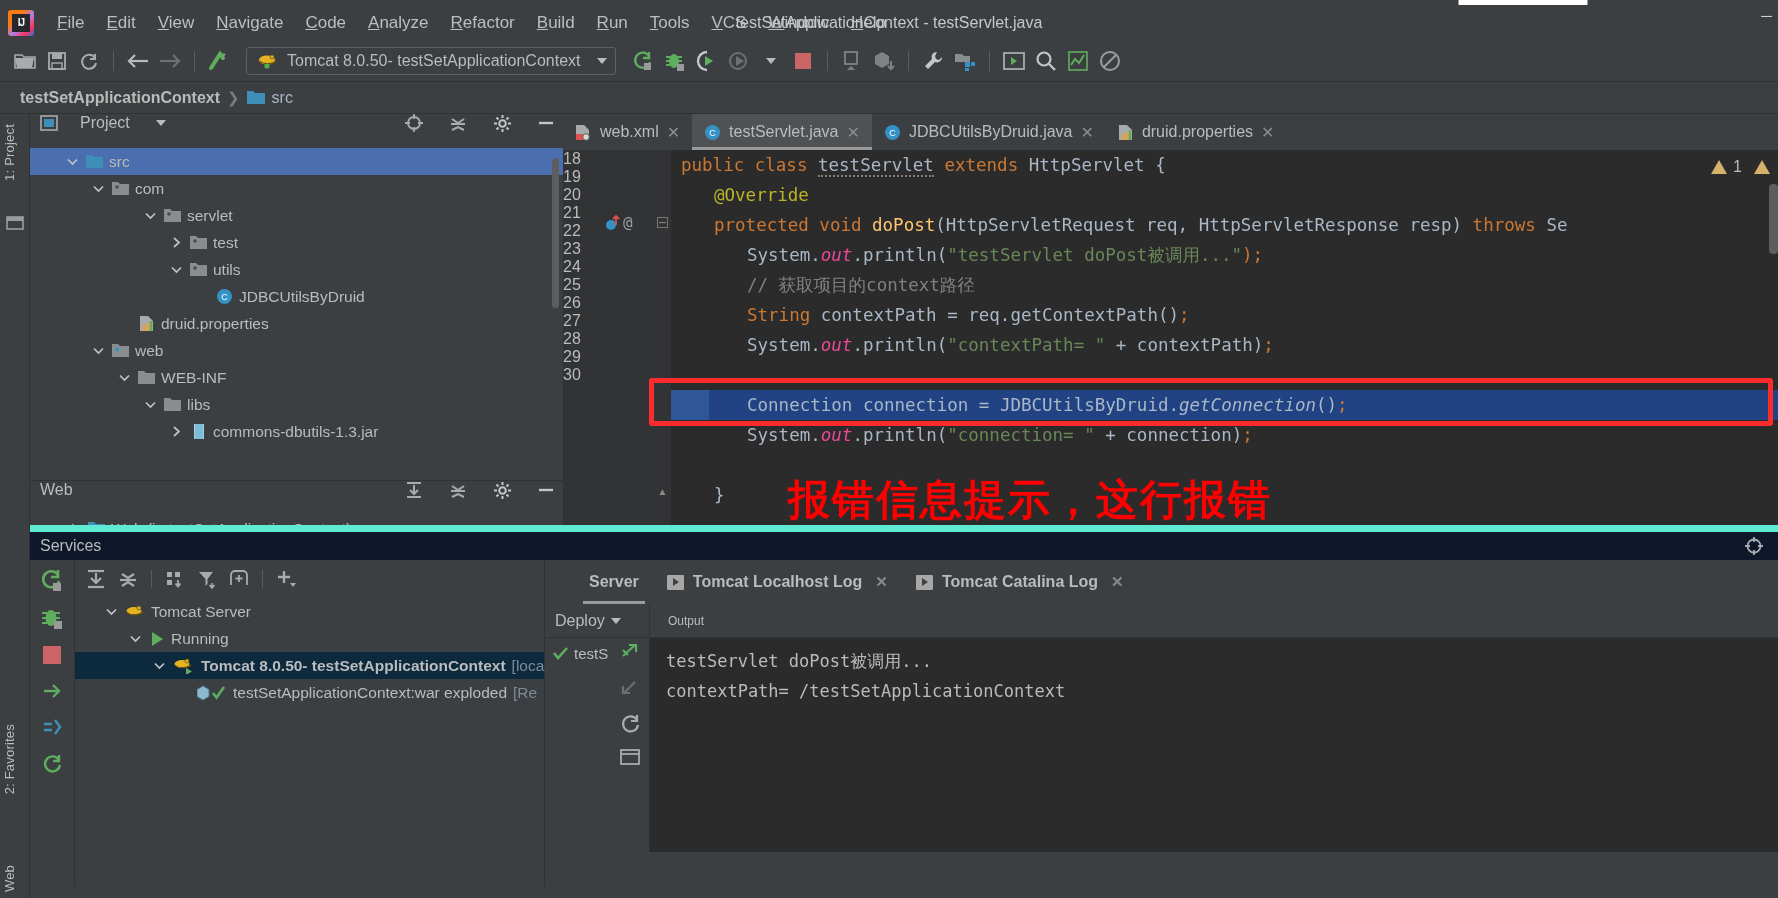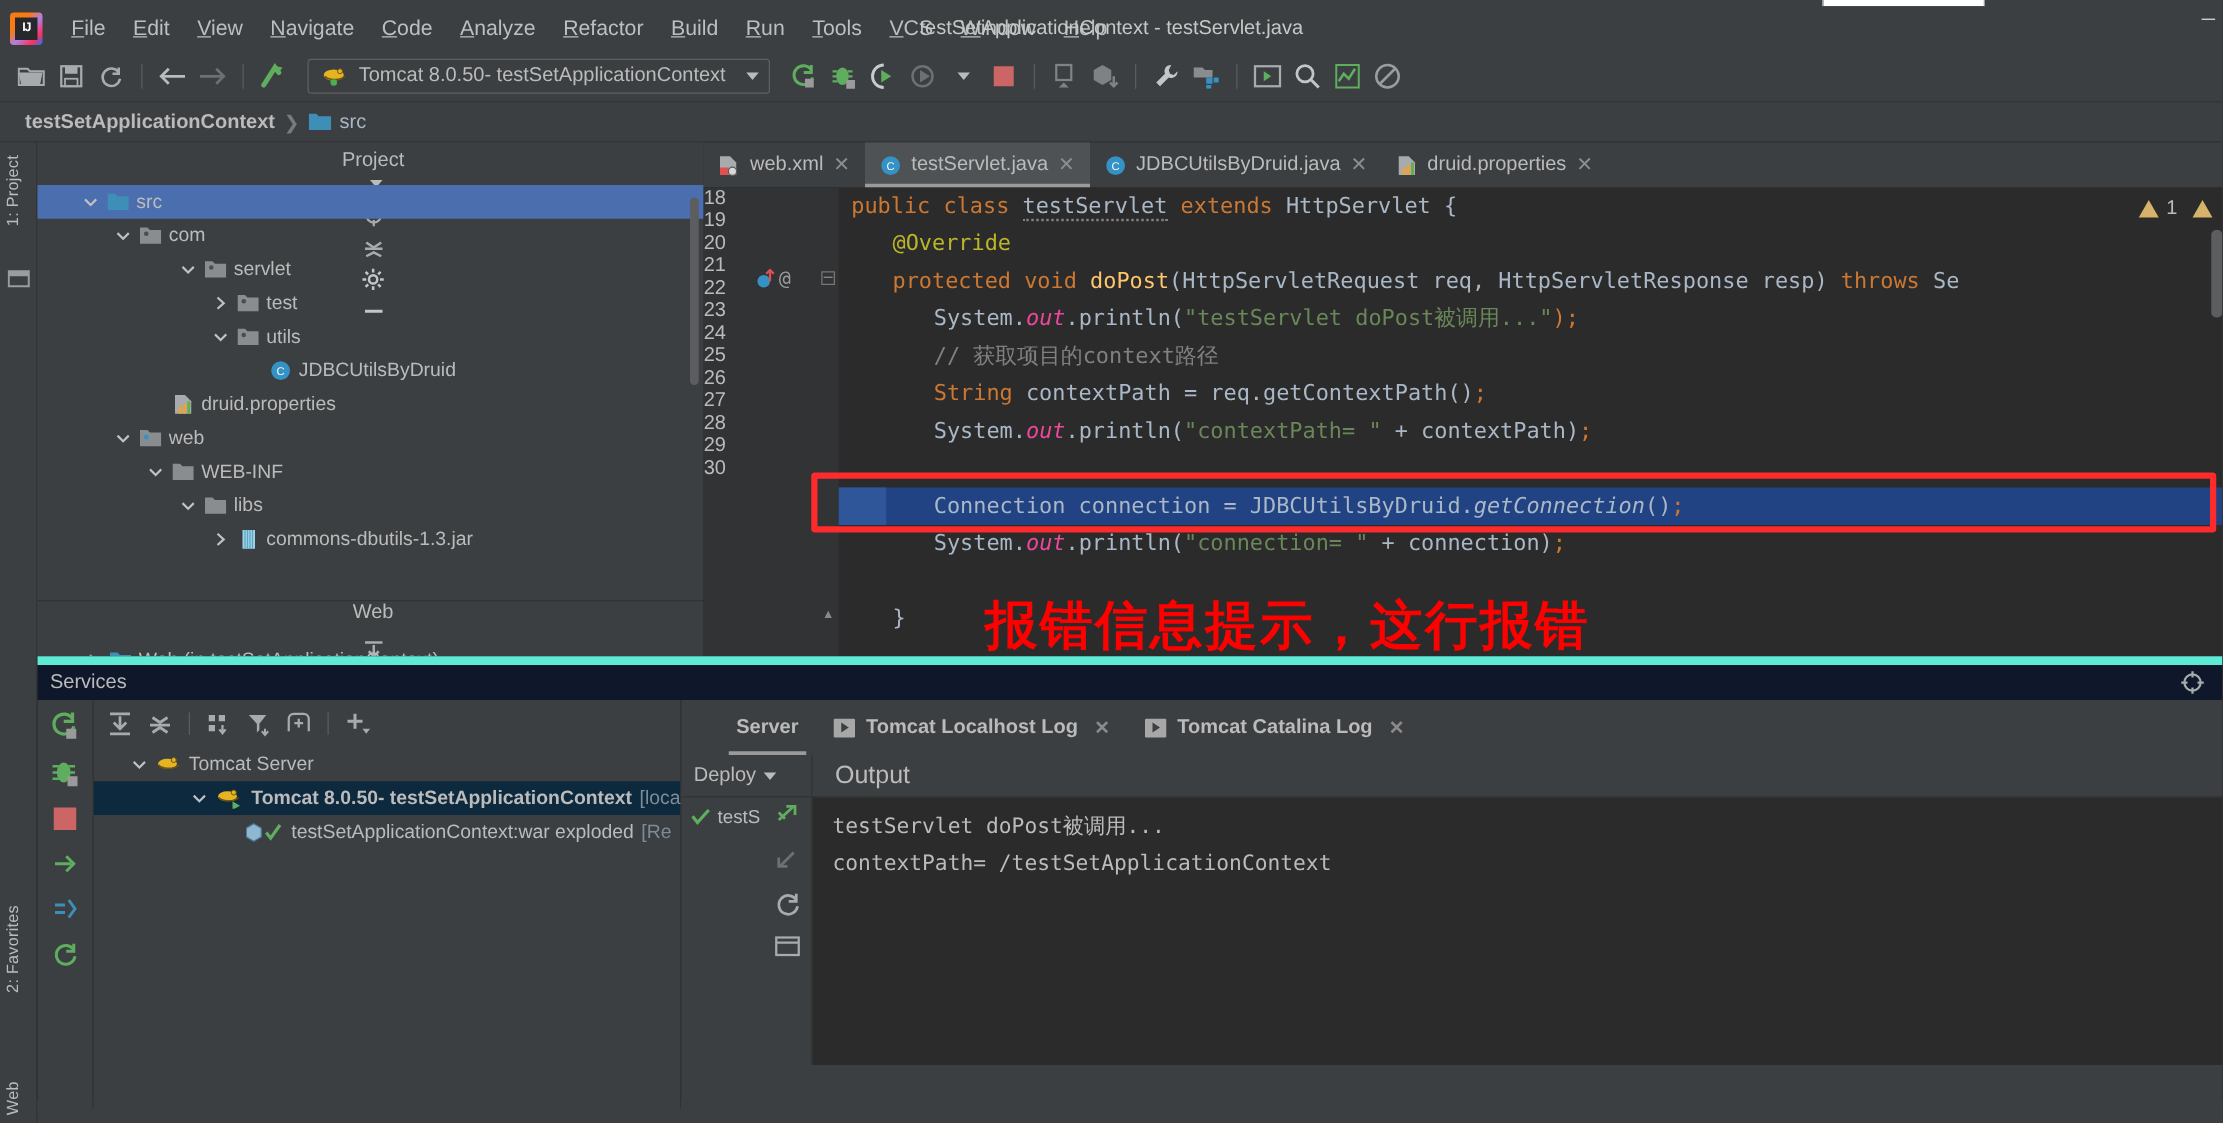--- a/index.html
+++ b/index.html
@@ -87,21 +87,21 @@
   }
   .vtab {
     position: absolute; left: 2px; writing-mode: vertical-rl; transform: rotate(180deg);
     font-size: 13px; color: #bbbbbb; white-space: nowrap; letter-spacing: .2px;
   }
   .vicon { position: absolute; left: 6px; width: 18px; height: 18px; }
 
   
   .projpanel { position: absolute; left: 30px; top: 114px; width: 533px; height: 366px; background: #3c3f41; }
   .panel-head {
-    height: 34px; display: flex; align-items: center; padding: 0 6px 16px 10px; gap: 6px; flex-direction: column;
+    height: 34px; display: flex; align-items: center; padding: 0 6px 16px 10px; gap: 22px;
   }
   .panel-title { font-size: 16px; color: #bbbbbb; }
   .panel-head .spacer { flex: 1; }
   .phicon { width: 22px; height: 22px; display: flex; align-items: center; justify-content: center; }
 
   .tree { position: relative; font-size: 15px; color: #a9b7c6; }
   .trow { height: 27px; display: flex; align-items: center; gap: 6px; padding-left: 4px; white-space: nowrap; }
   .trow.sel { background: #4b6eaf; }
   .trow .twisty {
     width: 16px; height: 16px; flex: 0 0 auto; display: flex; align-items: center; justify-content: center;
@@ -149,21 +149,21 @@
   .play-badge::after {
     content: ""; width: 0; height: 0; border-left: 6px solid #3c3f41;
     border-top: 4px solid transparent; border-bottom: 4px solid transparent; margin-left: 2px;
   }
 
   .subtabs { height: 34px; display: flex; align-items: stretch; border-bottom: 1px solid #323232; }
   .deploy-cell {
     width: 105px; display: flex; align-items: center; gap: 6px; padding-left: 10px;
     font-size: 16px; color: #bbbbbb; border-right: 1px solid #323232; overflow: hidden;
   }
-  .output-cell { display: flex; align-items: center; padding-left: 18px; font-size: 20px; color: #bbbbbb; }
+  .output-cell { display: flex; align-items: center; padding-left: 18px; font-size: 12px; color: #bbbbbb; }
 
   .console-split { display: flex; height: 214px; }
   .dep-list { width: 105px; border-right: 1px solid #323232; position: relative; }
   .dep-item { height: 30px; display: flex; align-items: center; gap: 6px; padding-left: 8px; font-size: 15px; color: #bbbbbb; }
   .dep-icons { position: absolute; left: 74px; top: 2px; display: flex; flex-direction: column; gap: 14px; align-items: center; }
   .console {
     flex: 1; background: #2b2b2b; padding: 8px 0 0 16px;
     font-family: "DejaVu Sans Mono", monospace; font-size: 17px; color: #bbbbbb; line-height: 30px;
   }
 
@@ -851,20 +851,33 @@
               </div>
               <div class="ticon" style="width:auto">
                 <svg width="20" height="16" viewBox="0 0 20 16">
                   <ellipse cx="9" cy="7" rx="7.5" ry="4" fill="#e6b422"></ellipse>
                   <path d="M2 8c2 3 12 4 16 0" stroke="#6b5510" stroke-width="1.2" fill="none"></path>
                   <circle cx="14" cy="4" r="2" fill="#e6b422" stroke="#6b5510" stroke-width=".8"></circle>
                 </svg>
               </div>
               <span class="tlabel">Tomcat Server</span>
             </div>
+            <div class="trow" style="padding-left: 52px;">
+              <div class="twisty">
+                <svg viewBox="0 0 11 11">
+                  <path d="M1 3.5L5.5 8 10 3.5" stroke="#c0c3c5" stroke-width="1.7" fill="none"></path>
+                </svg>
+              </div>
+              <div class="ticon" style="width:auto">
+                <svg width="16" height="16" viewBox="0 0 16 16">
+                  <path d="M3 1l11 7-11 7z" fill="#5fad5f"></path>
+                </svg>
+              </div>
+              <span class="tlabel">Running</span>
+            </div>
             <div class="trow" style="background: rgb(13, 41, 62); padding-left: 76px;">
               <div class="twisty">
                 <svg viewBox="0 0 11 11">
                   <path d="M1 3.5L5.5 8 10 3.5" stroke="#c0c3c5" stroke-width="1.7" fill="none"></path>
                 </svg>
               </div>
               <div class="ticon" style="width:auto">
                 <svg width="22" height="16" viewBox="0 0 22 16">
                   <ellipse cx="9" cy="6" rx="7.5" ry="4" fill="#e6b422"></ellipse>
                   <path d="M2 7c2 3 12 4 16 0" stroke="#6b5510" stroke-width="1.2" fill="none"></path>

